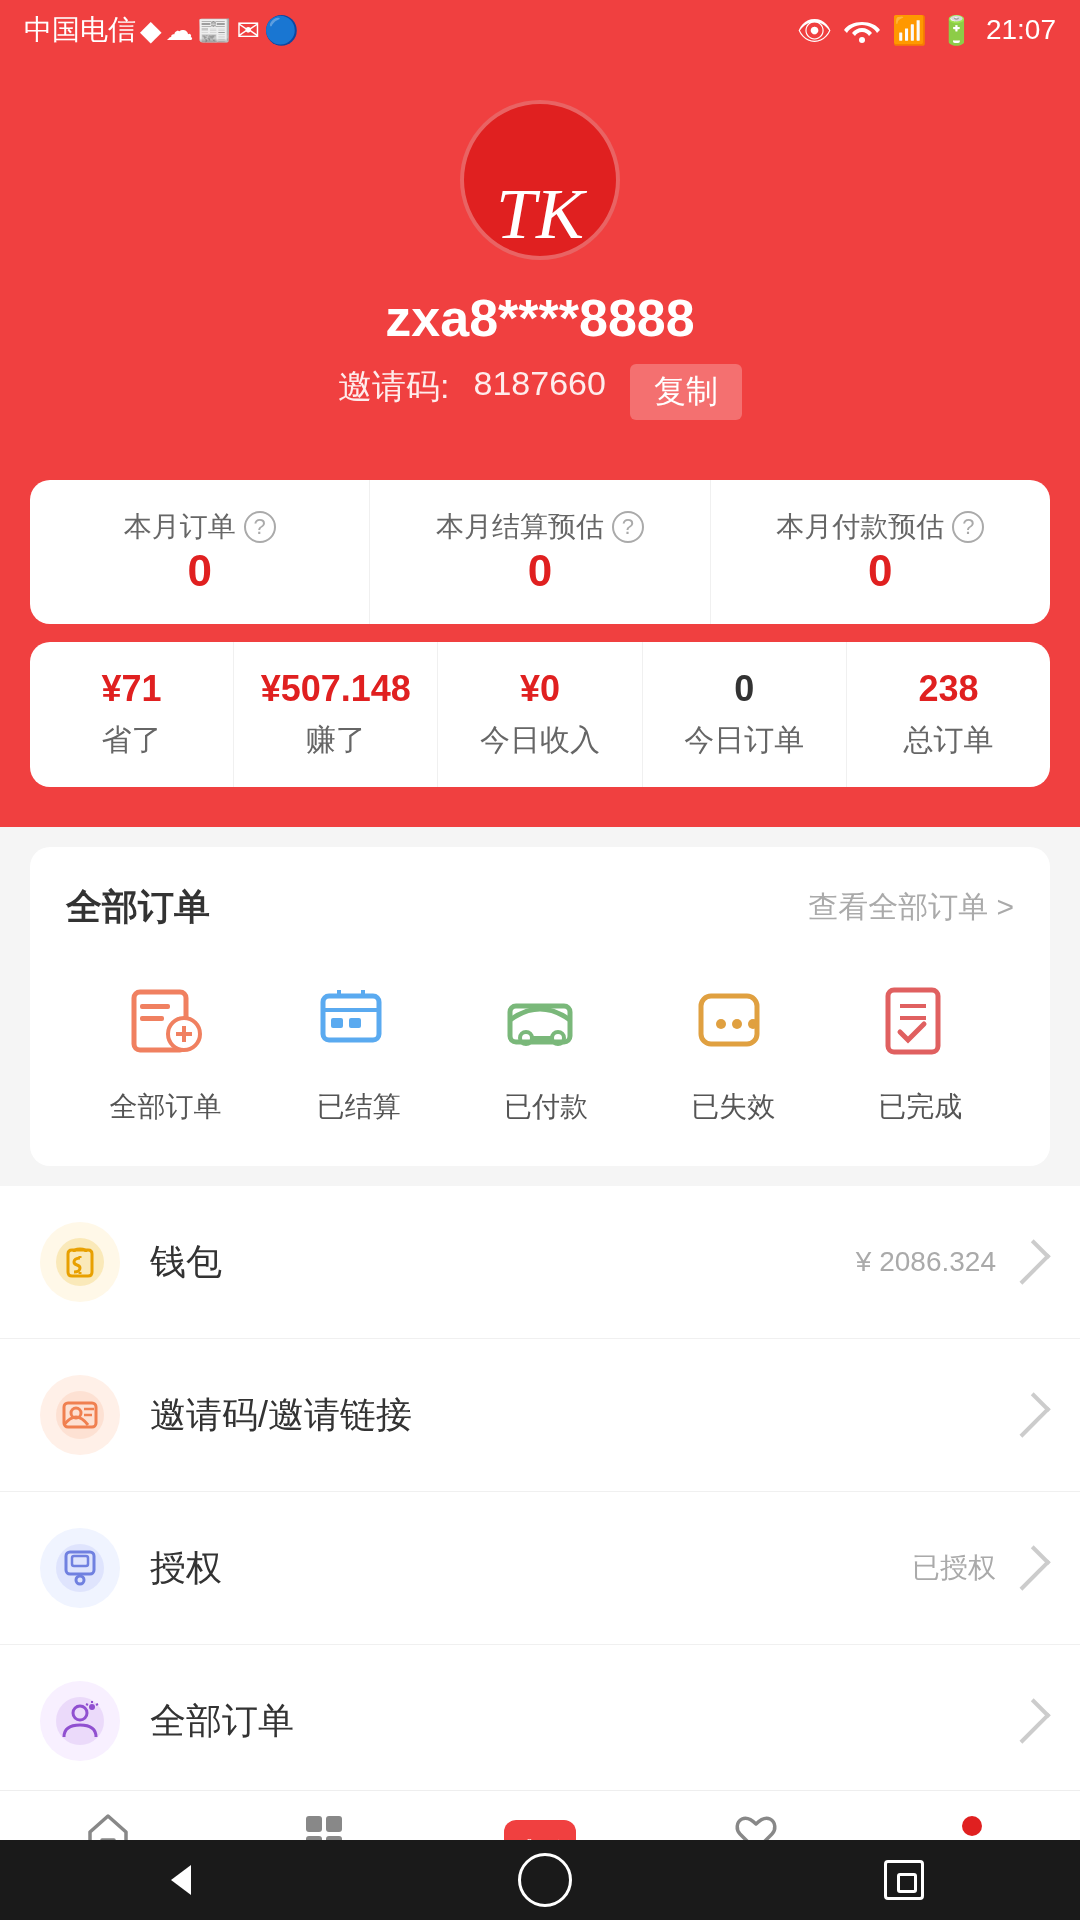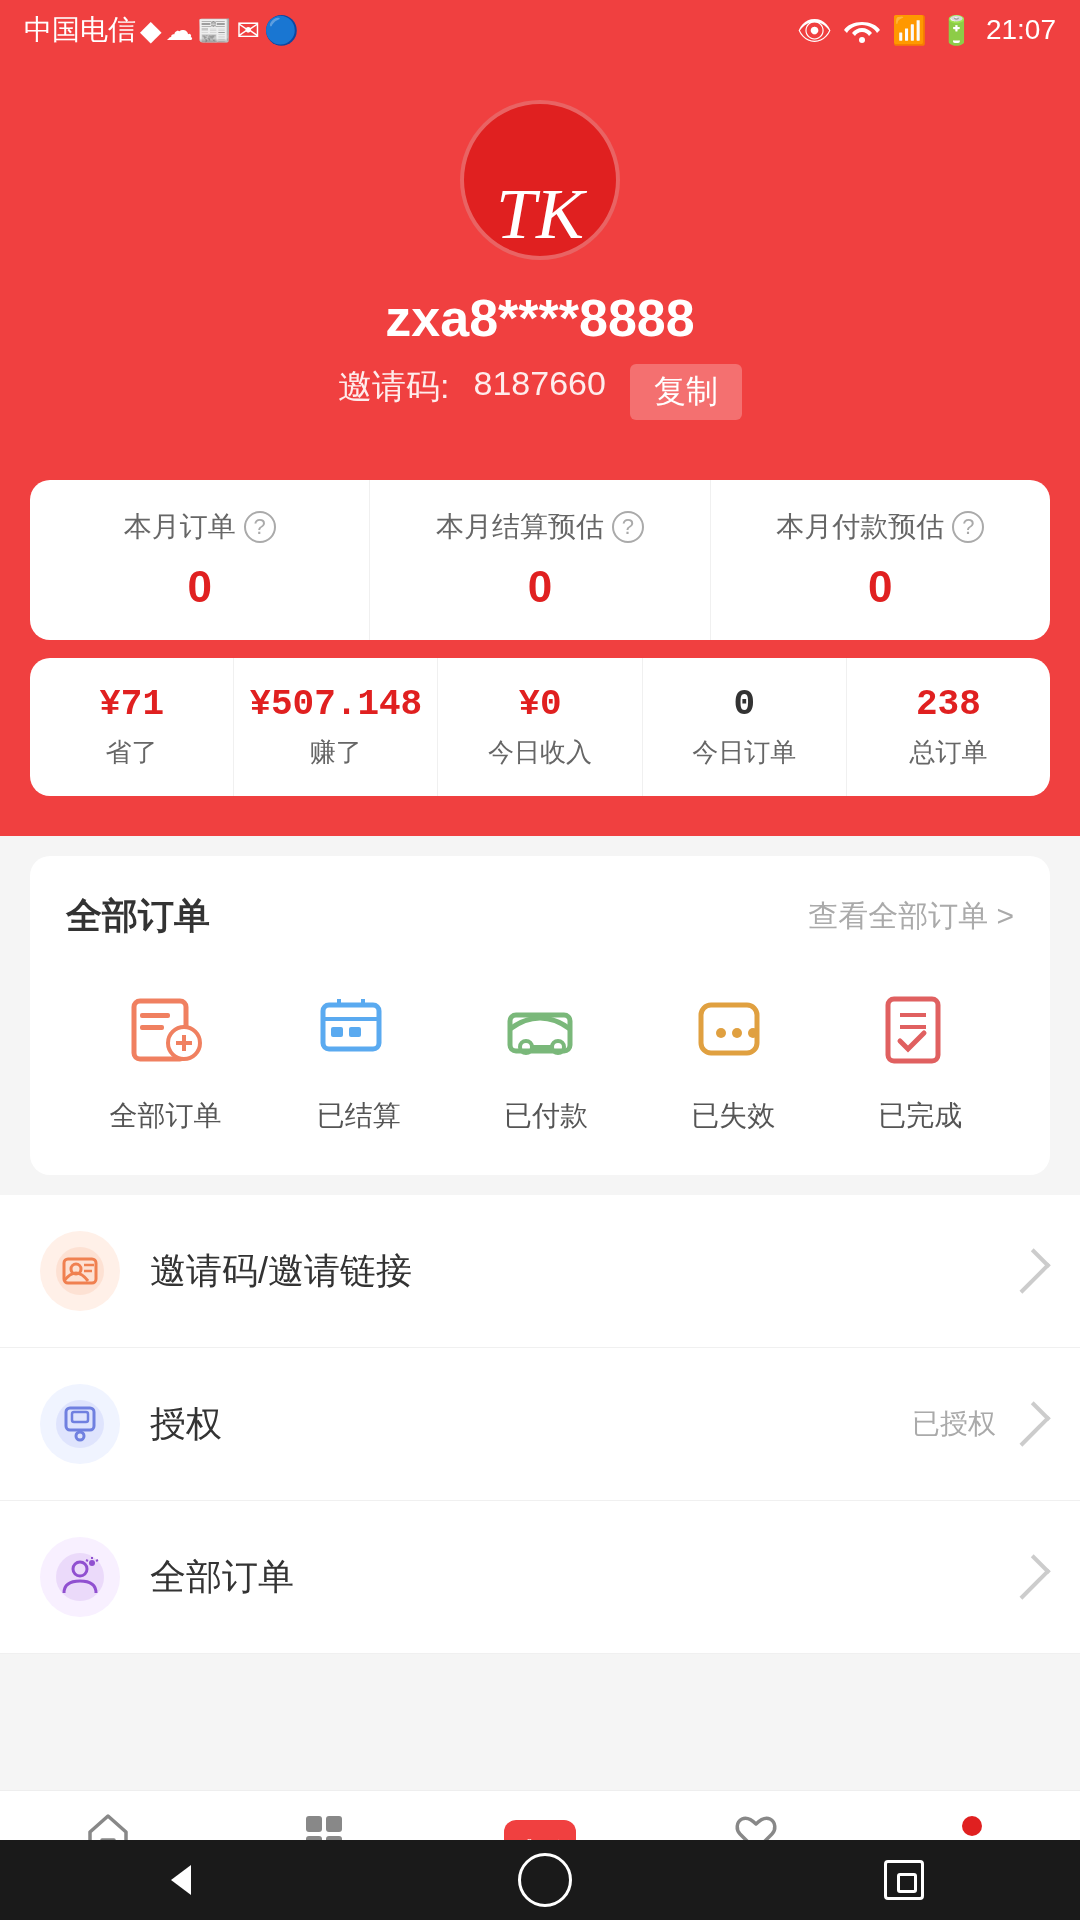--- a/index.html
+++ b/index.html
@@ -102,21 +102,21 @@
       border-right: 1px solid #f0f0f0;
     }
     .monthly-item:last-child { border-right: none; }
     .monthly-item-label {
       font-size: 28px;
       color: #666;
       display: flex;
       align-items: center;
       justify-content: center;
       gap: 8px;
-      margin-bottom: 16px;
+      margin-bottom: 0;
     }
     .monthly-item-value {
       font-size: 44px;
       color: #e02020;
       font-weight: bold;
     }
     .help-icon {
       width: 32px;
       height: 32px;
       border-radius: 50%;
@@ -141,25 +141,24 @@
       text-align: center;
       padding: 26px 8px;
       border-right: 1px solid #f0f0f0;
     }
     .savings-item:last-child { border-right: none; }
     .savings-item-value {
       font-size: 36px;
       font-weight: bold;
       color: #e02020;
       margin-bottom: 10px;
-      font-family: Liberation Mono, monospace;
     }
     .savings-item-value.dark { color: #333; }
     .savings-item-label {
-      font-size: 26px;
+      font-size: 30px;
       color: #666;
     }
 
     
     .orders-section {
       background: white;
       margin: 20px 30px;
       border-radius: 20px;
       padding: 36px 36px 40px;
     }
@@ -447,20 +446,37 @@
             <path d="M20 50 l8 8 l16-16" fill="none" stroke="#e06060" stroke-width="5" stroke-linecap="round"></path>
           </svg>
         </div>
         <span class="order-icon-label">已完成</span>
       </div>
     </div>
   </div>
 
   <div class="menu-section">
 
+    <div class="menu-item">
+      <div class="menu-icon-wrap" style="background:#fff8e8;">
+        <svg width="52" height="52" viewBox="0 0 52 52">
+          <circle cx="26" cy="26" r="24" fill="#e8b000" opacity="0.2"></circle>
+          <path d="M14 18 Q14 14 18 14 L34 14 Q38 14 38 18 L38 36 Q38 40 34 40 L18 40 Q14 40 14 36 Z" fill="none" stroke="#e8a000" stroke-width="3"></path>
+          <path d="M26 22 C22 22 20 24 20 26 C20 30 26 28 26 32 C26 34 24 36 20 36" fill="none" stroke="#e8a000" stroke-width="3"></path>
+          <line x1="26" y1="20" x2="26" y2="22" stroke="#e8a000" stroke-width="3"></line>
+          <line x1="26" y1="36" x2="26" y2="38" stroke="#e8a000" stroke-width="3"></line>
+          <path d="M20 16 C20 12 32 12 32 16" fill="none" stroke="#e8a000" stroke-width="3"></path>
+        </svg>
+      </div>
+      <span class="menu-item-text">钱包</span>
+      <div class="menu-item-right">
+        <span>¥ 2086.324</span>
+        <span class="chevron-right"></span>
+      </div>
+    </div>
 
     <div class="menu-item">
       <div class="menu-icon-wrap" style="background:#fff0e8;">
         <svg width="52" height="52" viewBox="0 0 52 52">
           <circle cx="26" cy="26" r="24" fill="#f09060" opacity="0.15"></circle>
           <rect x="10" y="14" width="32" height="24" rx="4" fill="none" stroke="#f08050" stroke-width="3"></rect>
           <circle cx="22" cy="24" r="5" fill="none" stroke="#f08050" stroke-width="3"></circle>
           <path d="M10 36 Q16 28 22 28 Q28 28 34 36" fill="none" stroke="#f08050" stroke-width="3"></path>
           <line x1="30" y1="20" x2="40" y2="20" stroke="#f08050" stroke-width="2.5"></line>
           <line x1="30" y1="26" x2="38" y2="26" stroke="#f08050" stroke-width="2.5"></line>

